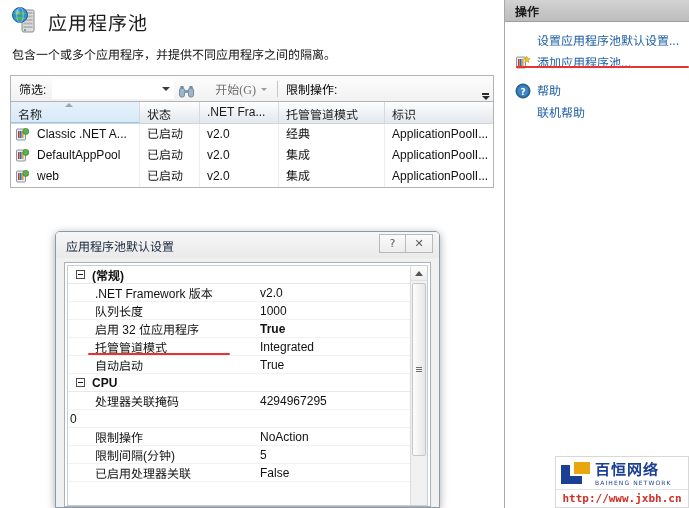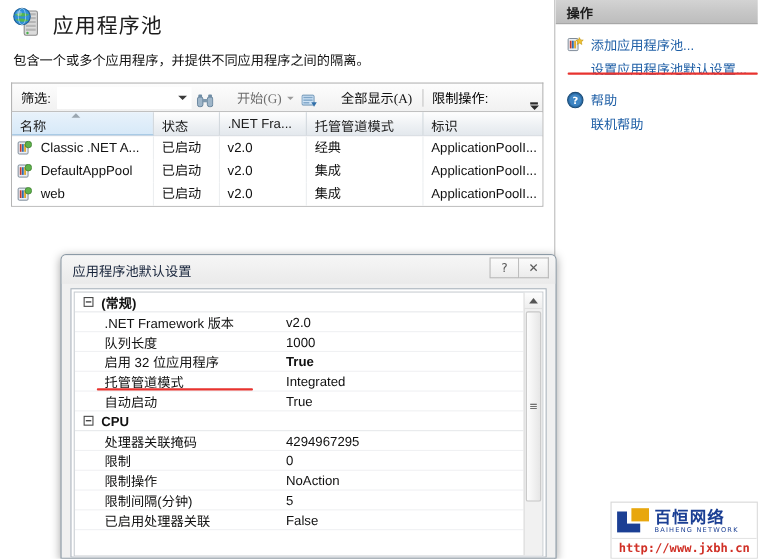--- a/index.html
+++ b/index.html
@@ -298,21 +298,21 @@
     z-index: 60;
     pointer-events: none;
     border-radius: 1px;
   }
 
   
   .dialog {
     position: absolute;
     left: 55px;
     top: 231px;
-    width: 451px;
+    width: 385px;
     height: 277px;
     background: #f0f0f0;
     border: 1px solid #8c9aa6;
     border-radius: 5px 5px 0 0;
     box-shadow: 0 2px 9px rgba(0,0,0,0.35);
     box-sizing: border-box;
     z-index: 50;
     overflow: hidden;
   }
   .dlg-titlebar {
@@ -602,32 +602,20 @@
             <rect x="9.5" y="3" width="5" height="9" rx="2" fill="#9fb6c9" stroke="#5c7b95" stroke-width="0.8"></rect>
             <rect x="5" y="5" width="5" height="3" fill="#7f99ae"></rect>
             <rect x="1.3" y="1" width="3.4" height="2.6" rx="0.8" fill="#6f8ca4"></rect>
             <rect x="10.3" y="1" width="3.4" height="2.6" rx="0.8" fill="#6f8ca4"></rect>
           </svg>
         </span>
         <span>开始(G)</span>
       </span>
       <span class="tb-small-caret"></span>
 
-      <span class="tb-btn enabled">
-        <span>
-          <svg width="15" height="13" viewBox="0 0 15 13">
-            <rect x="0.5" y="1.5" width="11" height="9" rx="1" fill="#cfe3f5" stroke="#5a85ab" stroke-width="0.8"></rect>
-            <rect x="1.8" y="3" width="8.4" height="1.3" fill="#7fa6c8"></rect>
-            <rect x="1.8" y="5.4" width="8.4" height="1.3" fill="#7fa6c8"></rect>
-            <rect x="1.8" y="7.8" width="5.4" height="1.3" fill="#7fa6c8"></rect>
-            <path d="M9 8 l5 0 -2.5 4 z" fill="#2f6ea8"></path>
-          </svg>
-        </span>
-        <span>全部显示(A)</span>
-      </span>
 
       <span class="tb-sep"></span>
 
       <span class="group-label">限制操作:</span>
 
       <span class="toolbar-overflow">
         <i></i>
           <b></b>
       </span>
     </div>
@@ -713,38 +701,38 @@
 
       </div>
     </div>
 
   </div>
 
   <div id="actions-pane">
     <div class="actions-head">操作</div>
     <div class="actions-body">
 
+      <div class="action-item indent">
+        <span class="action-icon-slot"></span>
+        <span class="action-link">设置应用程序池默认设置...</span>
+      </div>
+
       <div class="action-item">
         <span class="action-icon-slot">
           <svg width="16" height="16" viewBox="0 0 16 16">
             <rect x="1.5" y="2" width="9" height="11" rx="1" fill="#e8eef5" stroke="#7d8a97" stroke-width="0.9"></rect>
             <rect x="3" y="4" width="1.6" height="7" fill="#c0392b"></rect>
             <rect x="5" y="4" width="1.6" height="7" fill="#2e6fb0"></rect>
             <rect x="7" y="4" width="1.6" height="7" fill="#e0a526"></rect>
             <path d="M11.6 1.2 l1.2 2.1 2.4 .2 -1.8 1.6 .6 2.3 -2.1 -1.2 -2.1 1.2 .6 -2.3 -1.8 -1.6 2.4 -.2 z" fill="#f2c230" stroke="#c79a12" stroke-width="0.6"></path>
           </svg>
         </span>
         <span class="action-link">添加应用程序池...</span>
       </div>
 
-      <div class="action-item indent">
-        <span class="action-icon-slot"></span>
-        <span class="action-link">设置应用程序池默认设置...</span>
-      </div>
-
       <div class="actions-sep"></div>
 
       <div class="action-item">
         <span class="action-icon-slot">
           <svg width="16" height="16" viewBox="0 0 16 16">
             <circle cx="8" cy="8" r="7" fill="#2d6ea8" stroke="#1b4c78" stroke-width="1"></circle>
             <circle cx="8" cy="8" r="5.4" fill="#3f86c4"></circle>
             <text x="8" y="11.6" font-size="9" font-family="DejaVu Sans, sans-serif" font-weight="bold" fill="#ffffff" text-anchor="middle">?</text>
           </svg>
         </span>
@@ -812,21 +800,20 @@
           <span class="pg-name">CPU</span>
           <span class="pg-value"></span>
         </div>
 
         <div class="pg-row">
           <span class="pg-name">处理器关联掩码</span>
           <span class="pg-value">4294967295</span>
         </div>
 
         <div class="pg-row">
-          <span class="pg-name">限制</span>
           <span class="pg-value">0</span>
         </div>
 
         <div class="pg-row">
           <span class="pg-name">限制操作</span>
           <span class="pg-value">NoAction</span>
         </div>
 
         <div class="pg-row">
           <span class="pg-name">限制间隔(分钟)</span>

